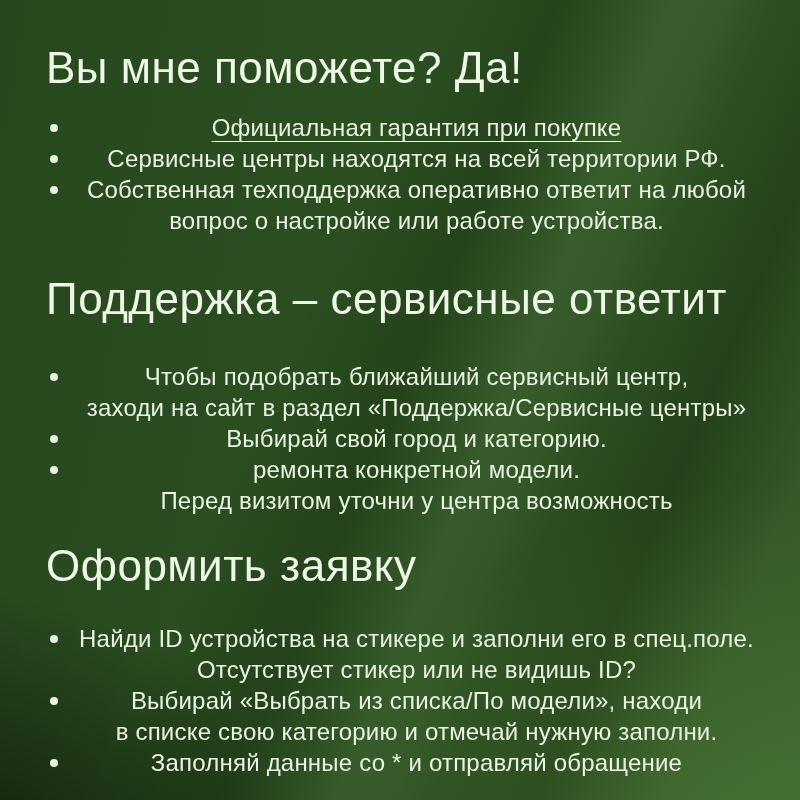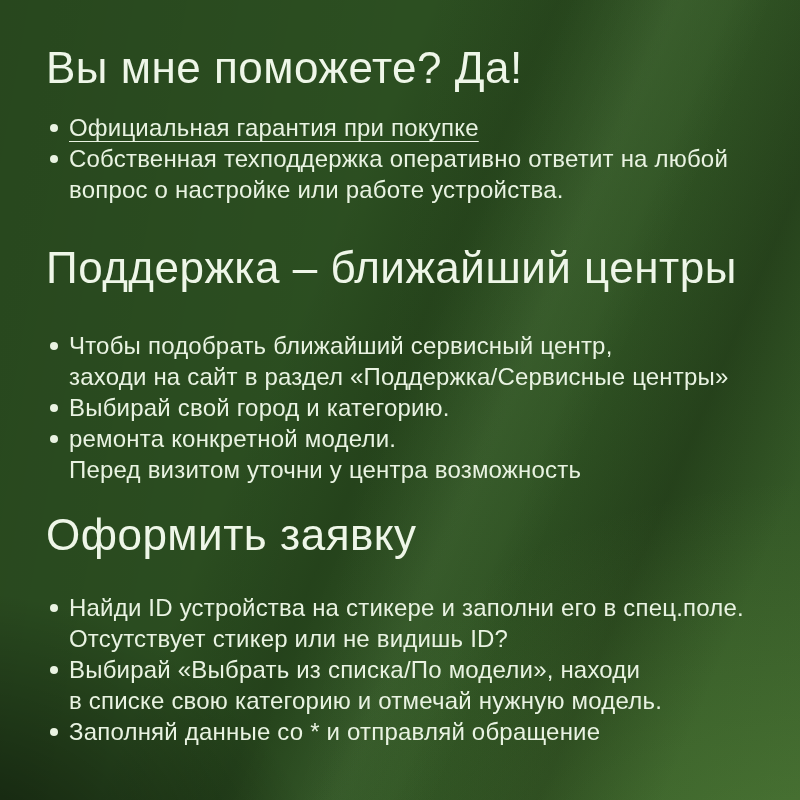--- a/index.html
+++ b/index.html
@@ -40,20 +40,21 @@
     color: var(--fg-title, #eef6e8);
   }
   .section-title.mt2 { margin-top: 37px; }
   .section-title.mt3 { margin-top: 24px; }
   .bullets {
     list-style: none;
     margin: 0; padding: 0;
     font-size: 24px;
     line-height: 31px;
     letter-spacing: 0.2px;
+    text-align: center;
   }
   .bullets.b1 { margin-top: 18px; }
   .bullets.b2 { margin-top: 36px; }
   .bullets.b3 { margin-top: 31px; }
   .bullet {
     position: relative;
     padding-left: 23px;
   }
   .bullet .dot {
     position: absolute;
@@ -76,26 +77,30 @@
   <div class="content">
 
     <h2 class="section-title">Вы мне поможете? Да!</h2>
     <ul class="bullets b1">
       <li class="bullet underlined">
         <span class="dot"></span>
         <span class="line">Официальная гарантия при покупке</span>
       </li>
       <li class="bullet">
         <span class="dot"></span>
+        <span class="line">Сервисные центры находятся на всей территории РФ.</span>
+      </li>
+      <li class="bullet">
+        <span class="dot"></span>
         <span class="line">Собственная техподдержка оперативно ответит на любой</span>
         <span class="line">вопрос о настройке или работе устройства.</span>
       </li>
     </ul>
 
-    <h2 class="section-title mt2">Поддержка – ближайший центры</h2>
+    <h2 class="section-title mt2">Поддержка – сервисные ответит</h2>
     <ul class="bullets b2">
       <li class="bullet">
         <span class="dot"></span>
         <span class="line">Чтобы подобрать ближайший сервисный центр,</span>
         <span class="line">заходи на сайт в раздел «Поддержка/Сервисные центры»</span>
       </li>
       <li class="bullet">
         <span class="dot"></span>
         <span class="line">Выбирай свой город и категорию.</span>
       </li>
@@ -109,21 +114,21 @@
     <h2 class="section-title mt3">Оформить заявку</h2>
     <ul class="bullets b3">
       <li class="bullet">
         <span class="dot"></span>
         <span class="line">Найди ID устройства на стикере и заполни его в спец.поле.</span>
         <span class="line">Отсутствует стикер или не видишь ID?</span>
       </li>
       <li class="bullet">
         <span class="dot"></span>
         <span class="line">Выбирай «Выбрать из списка/По модели», находи</span>
-        <span class="line">в списке свою категорию и отмечай нужную модель.</span>
+        <span class="line">в списке свою категорию и отмечай нужную заполни.</span>
       </li>
       <li class="bullet">
         <span class="dot"></span>
         <span class="line">Заполняй данные со * и отправляй обращение</span>
       </li>
     </ul>
 
   </div>
 </div>
 

